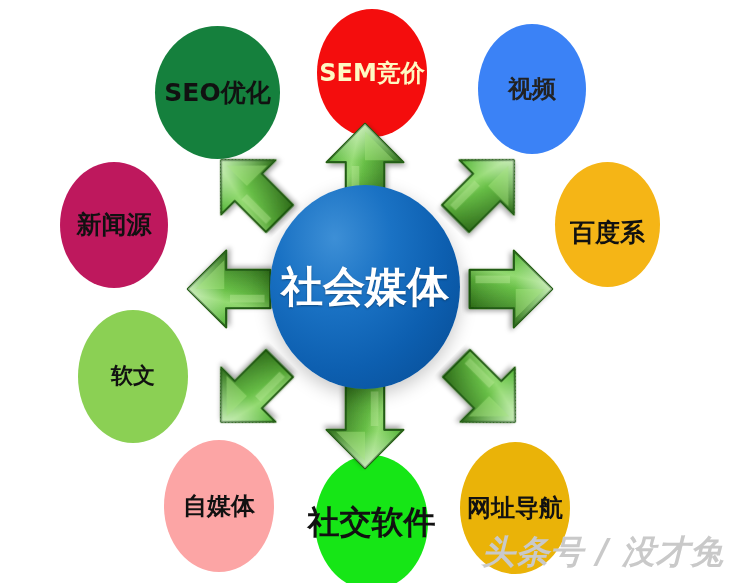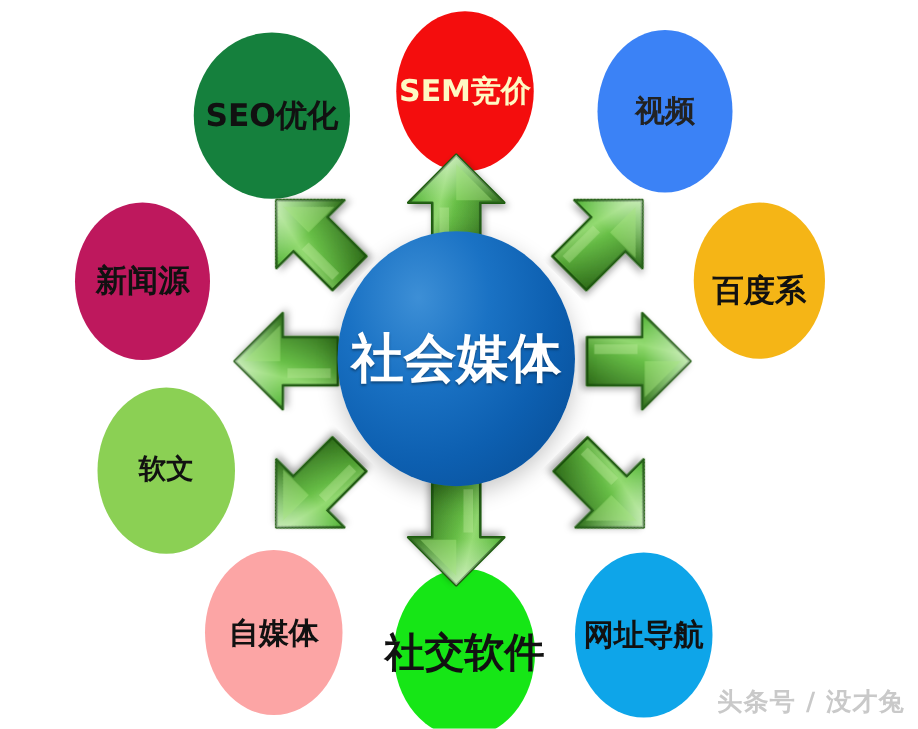--- a/index.html
+++ b/index.html
@@ -61,22 +61,23 @@
     pointer-events: none;
   }
   .arrow svg { display: block; width: 100%; height: 100%; }
 
   
   #watermark {
     position: absolute;
     right: 10px;
     bottom: 8px;
     color: #c9c9c9;
-    font-size: 20px;
+    font-size: 33px;
     font-weight: bold;
+    font-style: italic;
     letter-spacing: 1px;
     white-space: nowrap;
     user-select: none;
   }
 </style>
 </head>
 <body>
 
 <div id="canvas">
 
@@ -85,21 +86,21 @@
   </div>
   <div class="node" id="node-1" style="left: 317px; top: 9px; width: 110px; height: 128px; background: rgb(244, 13, 13);">
     <span class="node-label" style="color: #fef9c3; font-size: 24px;">SEM竞价</span>
   </div>
   <div class="node" id="node-2" style="left: 478px; top: 24px; width: 108px; height: 130px; background: #3b82f6;">
     <span class="node-label" style="color: rgb(34, 34, 34); font-size: 24px;">视频</span>
   </div>
   <div class="node" id="node-3" style="left: 555px; top: 162px; width: 105px; height: 125px; background: rgb(245, 181, 22);">
     <span class="node-label" style="color: rgb(17, 17, 17); font-size: 25px; margin-top: 16px;">百度系</span>
   </div>
-  <div class="node" id="node-5" style="left: 460px; top: 442px; width: 110px; height: 132px; background: #0ea5e9;">
+  <div class="node" id="node-5" style="left: 460px; top: 442px; width: 110px; height: 132px; background: #eab308;">
     <span class="node-label" style="color: rgb(17, 17, 17); font-size: 24px;">网址导航</span>
   </div>
   <div class="node" id="node-6" style="left: 315px; top: 455px; width: 113px; height: 135px; background: rgb(22, 230, 22);">
     <span class="node-label" style="color: rgb(17, 17, 17); font-size: 32px;">社交软件</span>
   </div>
   <div class="node" id="node-7" style="left: 164px; top: 440px; width: 110px; height: 132px; background: #fca5a5;">
     <span class="node-label" style="color: rgb(17, 17, 17); font-size: 24px;">自媒体</span>
   </div>
   <div class="node" id="node-8" style="left: 78px; top: 310px; width: 110px; height: 133px; background: rgb(139, 208, 84);">
     <span class="node-label" style="color: rgb(17, 17, 17); font-size: 22px;">软文</span>

